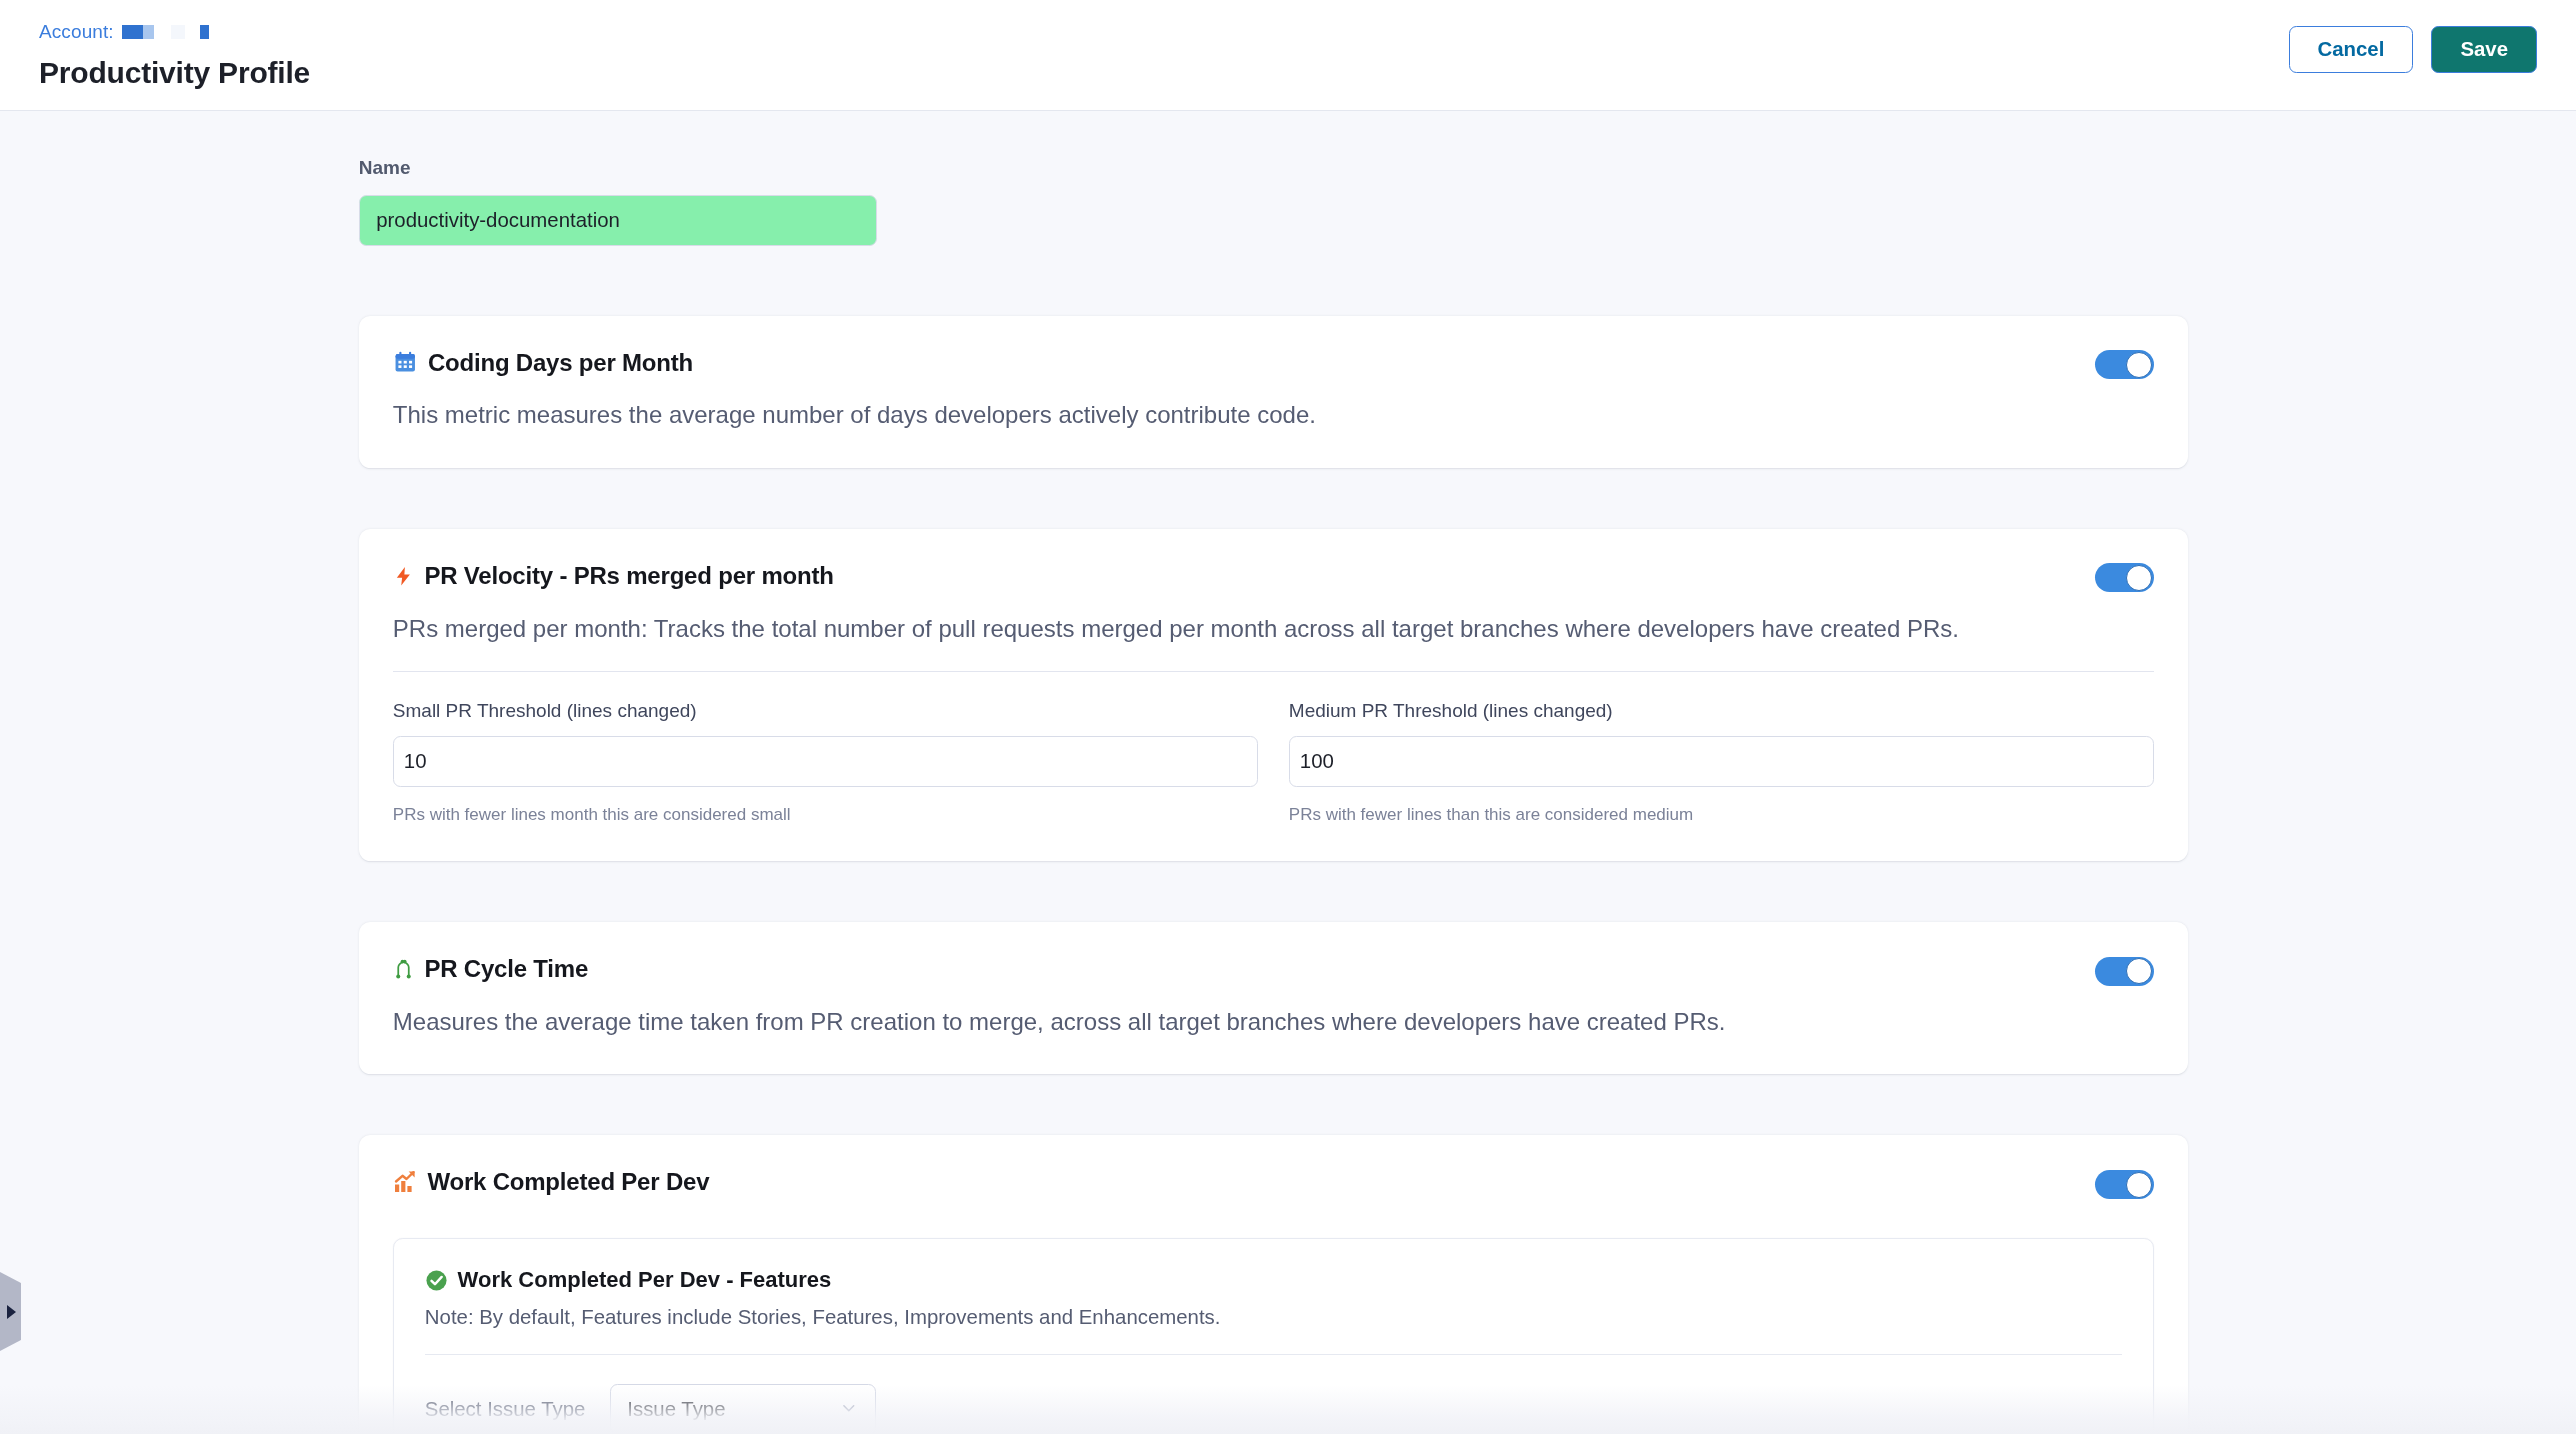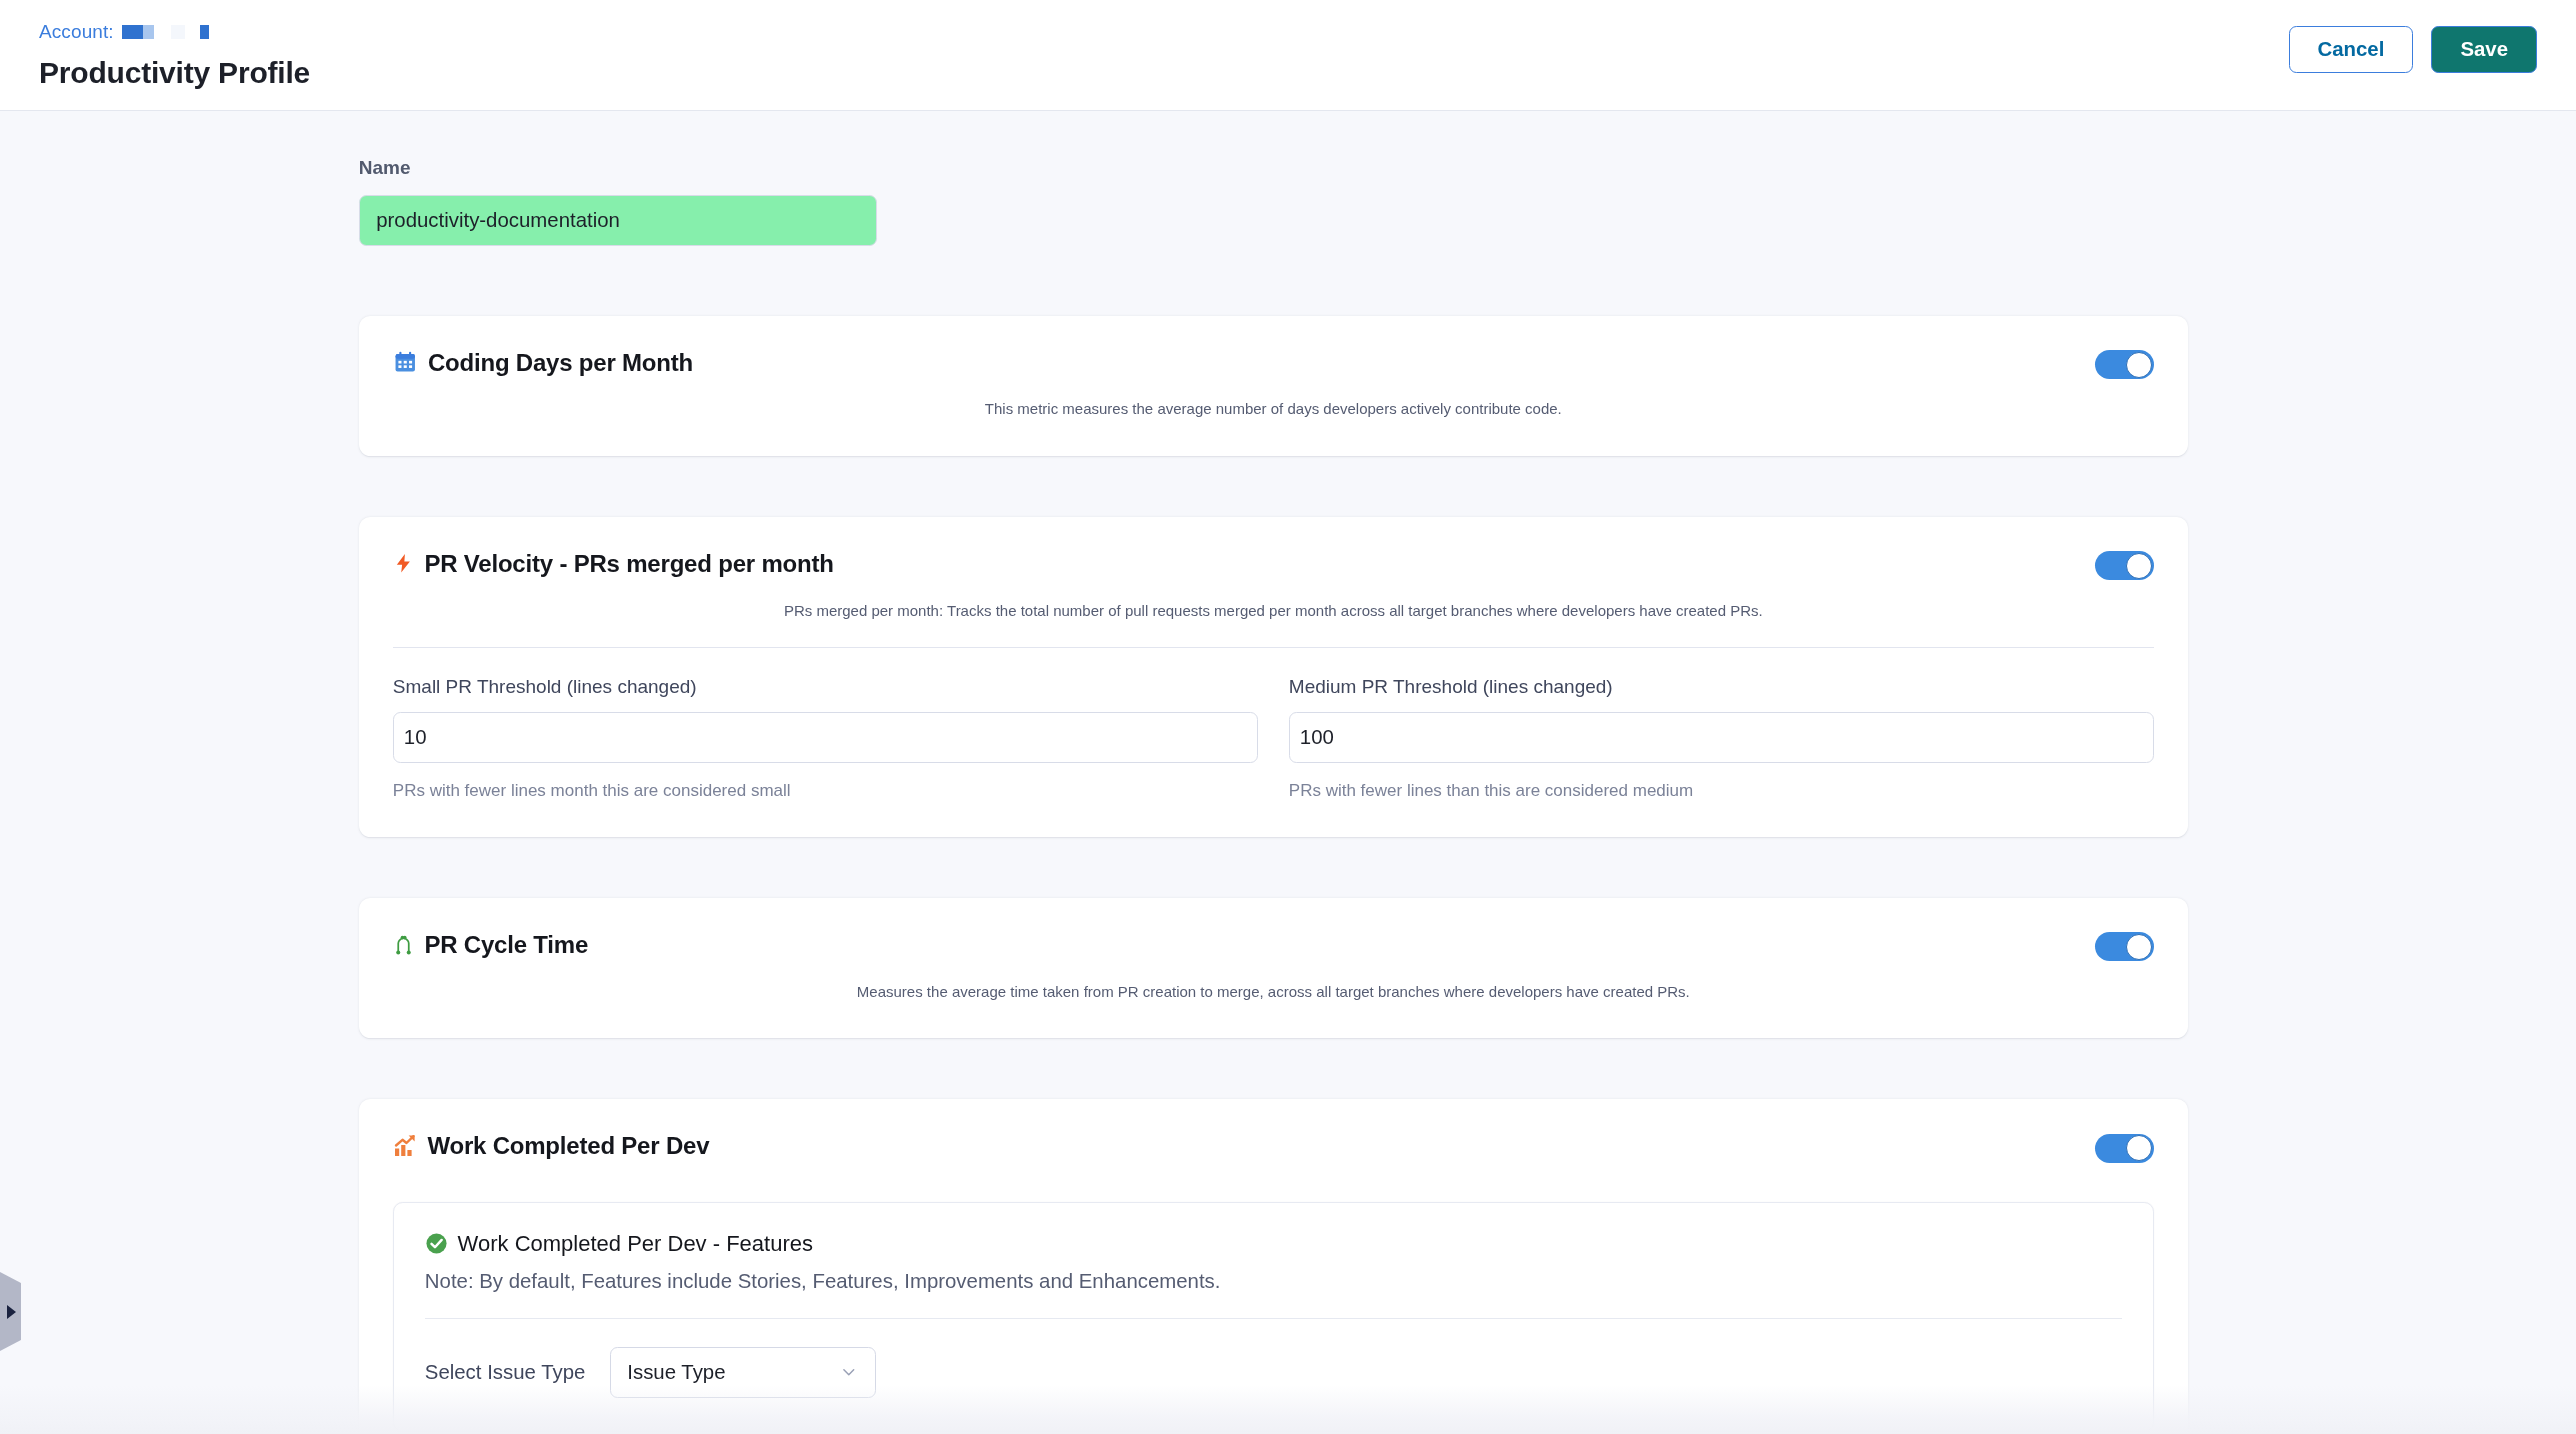--- a/index.html
+++ b/index.html
@@ -128,25 +128,24 @@
   .card-title {
     display: flex;
     align-items: center;
     gap: 10.6px;
     font-size: 24px;
     font-weight: 700;
     color: #15171d;
     letter-spacing: -0.2px;
   }
   .card-desc {
-    font-size: 15px;
+    font-size: 24px;
     color: #555c72;
     margin-top: 20.4px;
     line-height: 1.35;
-    text-align: center;
   }
 
   
   .ic { display: inline-flex; align-items: center; justify-content: center; }
   .ic svg { display: block; }
 
   
   .toggle {
     width: 59px;
     height: 29px;
@@ -210,21 +209,21 @@
     border: 0.8px solid #e7eaf2;
     border-radius: 9.8px;
     padding: 28px 31px 33px 31px;
     box-shadow: 0 0.8px 1.6px rgba(30,40,70,.05);
   }
   .subcard-title {
     display: flex;
     align-items: center;
     gap: 9.8px;
     font-size: 22px;
-    font-weight: 400;
+    font-weight: 700;
     color: #15171d;
   }
   .subcard-note {
     font-size: 20.4px;
     color: #555c72;
     margin-top: 13px;
   }
   .sub-divider {
     height: 0.8px;
     background: #e6e9f1;

